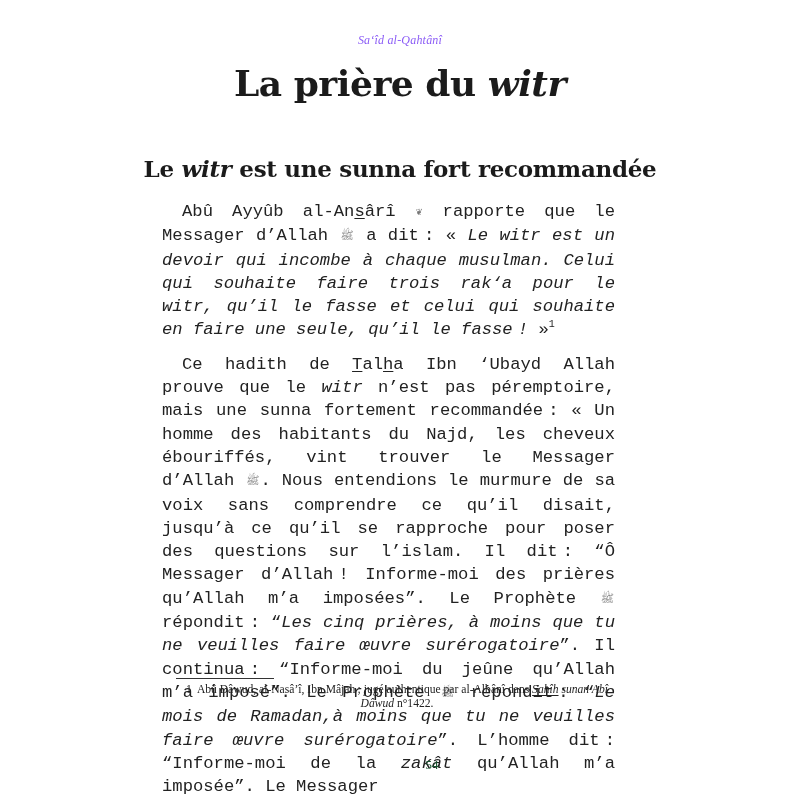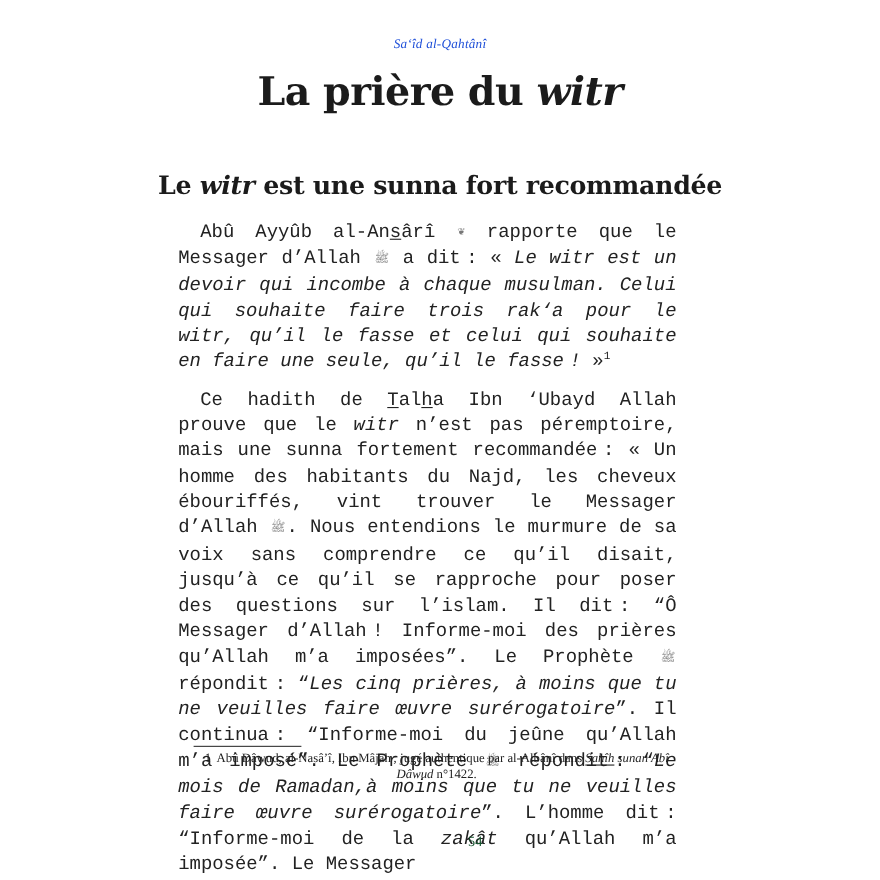--- a/index.html
+++ b/index.html
@@ -1,21 +1,21 @@
 <!DOCTYPE html>
 <html><head>
 <meta charset="utf-8">
 <style>
   html, body { margin: 0; padding: 0; background: #ffffff; }
   body { width: 800px; height: 800px; position: relative; overflow: hidden; color: #1f1f1f; }
   .page { position: absolute; left: 0; top: 0; width: 800px; height: 800px; background: #fff; }
   .running-head {
     position: absolute; top: 33px; left: 0; width: 800px; text-align: center;
     font-family: "Liberation Serif", "DejaVu Serif", serif; font-style: italic;
-    font-size: 12px; color: #1d4ed8; letter-spacing: 0.2px;
+    font-size: 12px; color: #8b5cf6; letter-spacing: 0.2px;
   }
   .chapter-title {
     position: absolute; top: 56px; left: 0; width: 800px; text-align: center;
     font-family: "DejaVu Serif", serif; font-weight: bold; font-size: 36px;
     color: #1b1b1b; letter-spacing: -0.5px; line-height: 54px;
   }
   .section-title {
     position: absolute; top: 154px; left: 0; width: 800px; text-align: center;
     font-family: "DejaVu Serif", serif; font-weight: bold; font-size: 23px;
     color: #1b1b1b; line-height: 30px; letter-spacing: -0.3px;

